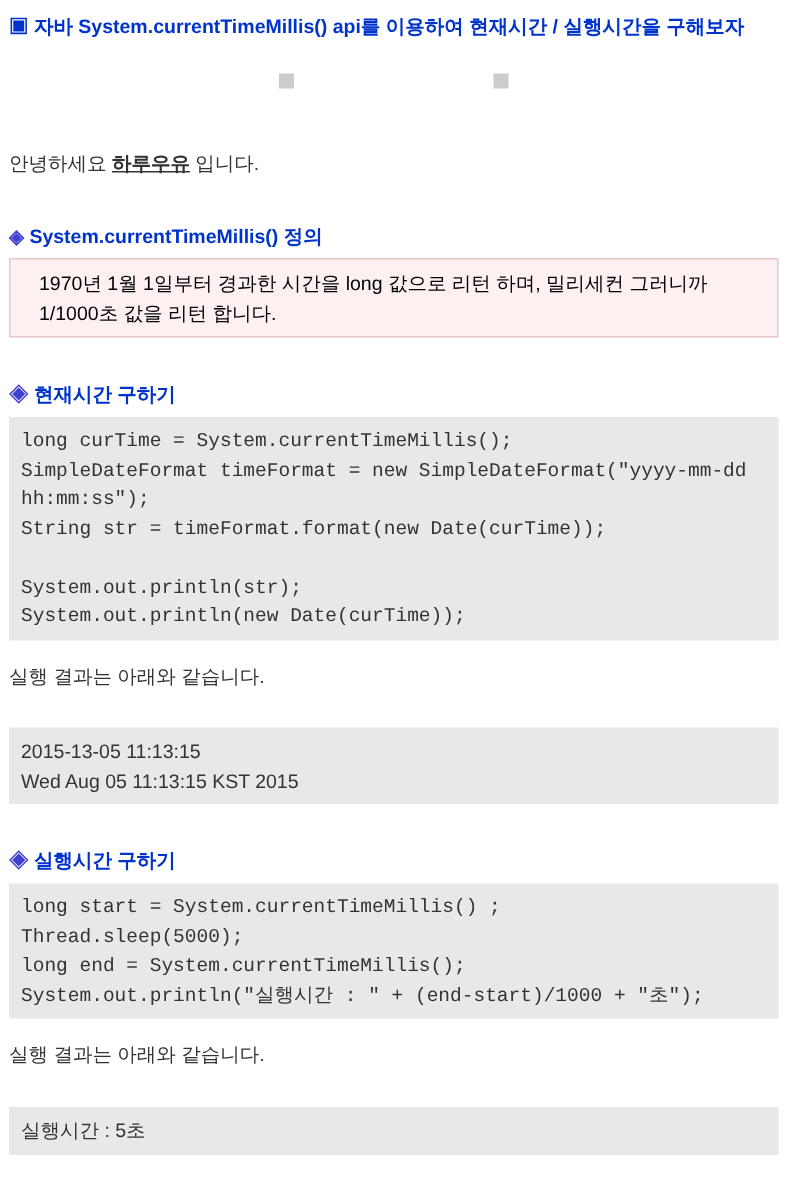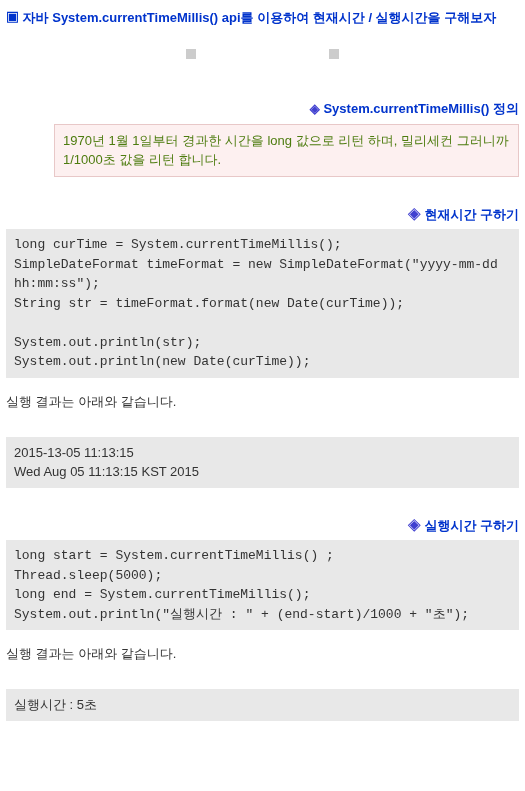--- a/index.html
+++ b/index.html
@@ -31,33 +31,31 @@
     display: inline-block;
   }
   .intro p { margin-bottom: 2px; }
   .underline { text-decoration: underline; }
   .bold { font-weight: bold; }
   .section-head {
     color: #0033cc;
     font-weight: bold;
     margin-top: 28px;
     margin-bottom: 4px;
-    text-align: right;
   }
   .diamond {
     color: #4040d0;
     font-weight: bold;
   }
   .def-box {
     background: #fdf0f0;
     border: 1px solid #e8c8c8;
-    padding: 6px 8px;
-    color: #4d7c0f;
+    padding: 6px 19px;
+    color: #000000;
     line-height: 1.5;
-    margin-left: 48px;
   }
   .code-box {
     background: #e8e8e8;
     padding: 6px 8px;
     font-family: Liberation Mono, monospace;
     font-size: 13px;
     line-height: 1.5;
     white-space: pre-wrap;
     color: #333;
   }
@@ -75,20 +73,23 @@
 <body>
 
 <div class="title">▣ 자바 System.currentTimeMillis() api를 이용하여 현재시간 / 실행시간을 구해보자</div>
 
 <div class="nav-arrows">
   <span class="nav-arrow"></span>
   <span class="nav-arrow"></span>
 </div>
 
 <div class="intro">
+  <p>
+    <span>안녕하세요 </span><span class="underline bold">하루우유</span><span> 입니다.</span>
+  </p>
 </div>
 
 <div class="section-head">
   <span class="diamond">◈ </span><span>System.currentTimeMillis() 정의</span>
 </div>
 <div class="def-box">1970년 1월 1일부터 경과한 시간을 long 값으로 리턴 하며, 밀리세컨 그러니까 1/1000초 값을 리턴 합니다.</div>
 
 <div class="section-head">
   <span class="diamond">◈ </span><span>현재시간 구하기</span>
 </div>

